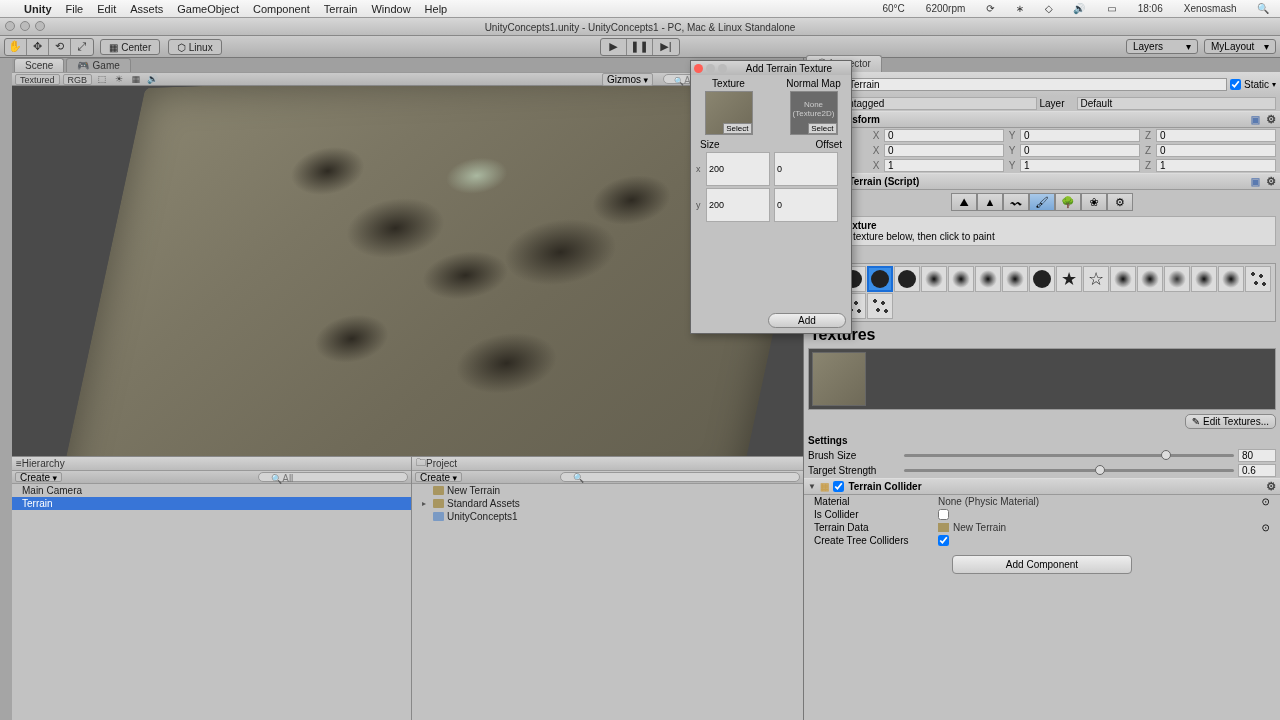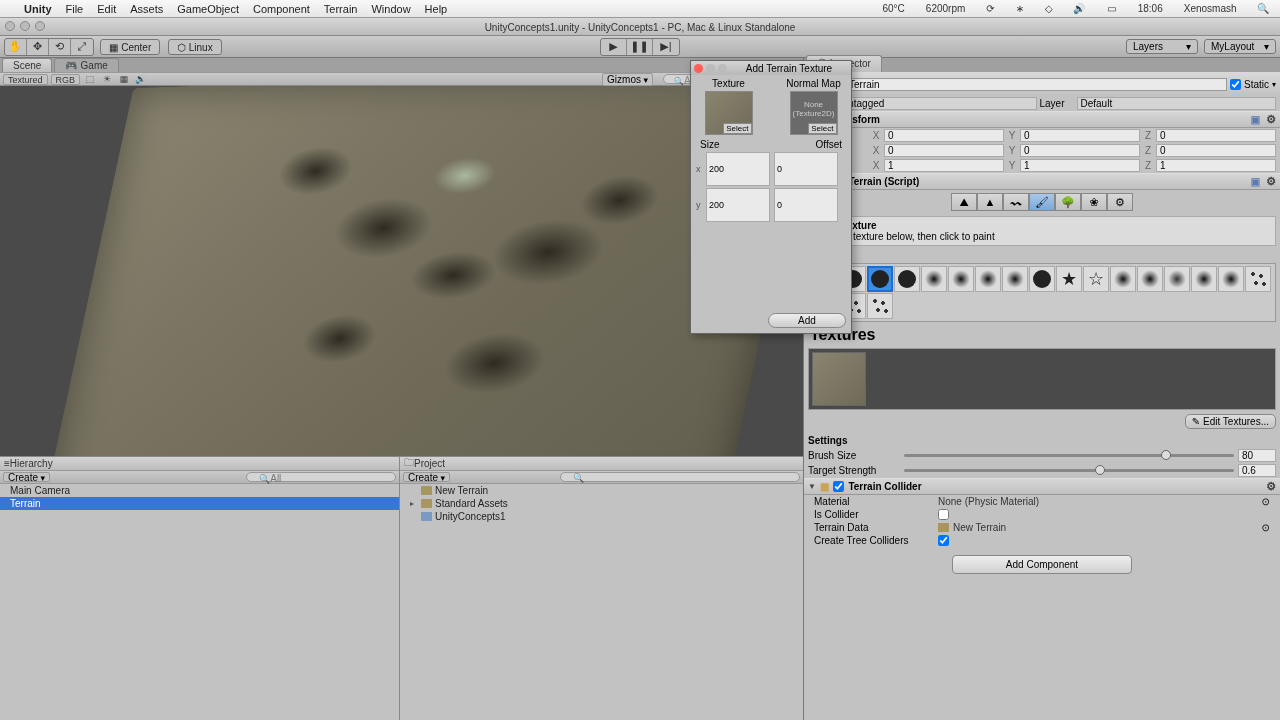--- a/index.html
+++ b/index.html
@@ -24,21 +24,21 @@
 .tool-btn { width: 22px; height: 16px; border-right: 1px solid #888; display: flex; align-items: center; justify-content: center; font-size: 11px; color: #333; }
 .tool-btn:last-child { border-right: none; }
 .pill-btn { border: 1px solid #777; border-radius: 3px; background: #c4c4c4; padding: 1px 8px; font-size: 10px; color: #222; margin-right: 8px; height: 16px; line-height: 14px; }
 .center-controls { position: absolute; left: 50%; transform: translateX(-50%); display: flex; border: 1px solid #777; border-radius: 3px; background: #c4c4c4; }
 .center-controls .tool-btn { width: 26px; }
 .toolbar-right { margin-left: auto; display: flex; gap: 6px; }
 .dropdown-btn { border: 1px solid #777; border-radius: 3px; background: #c4c4c4; padding: 1px 6px; font-size: 10px; width: 72px; display: flex; justify-content: space-between; }
 
 
 .main-area { position: absolute; top: 58px; left: 0; right: 0; bottom: 0; display: flex; }
-.left-col { width: 858px; display: flex; flex-direction: column; }
+.left-col { width: 858px; display: flex; flex-direction: column; padding-left: 12px; }
 .right-col { flex: 1; background: #c2c2c2; border-left: 1px solid #777; display: flex; flex-direction: column; }
 
 
 .panel-tabs { height: 14px; background: #a0a0a0; display: flex; align-items: flex-end; }
 .tab { background: linear-gradient(#d4d4d4, #c0c0c0); border: 1px solid #888; border-bottom: none; border-radius: 3px 3px 0 0; padding: 1px 10px; font-size: 10px; margin-left: 2px; color: #333; }
 .tab.inactive { background: #a8a8a8; }
 
 .scene-toolbar { height: 14px; background: linear-gradient(#cacaca, #b4b4b4); border-top: 1px solid #999; border-bottom: 1px solid #888; display: flex; align-items: center; padding: 0 3px; gap: 3px; }
 .scene-tb-item { font-size: 9px; color: #333; border: 1px solid #999; border-radius: 2px; background: #c4c4c4; padding: 0 4px; height: 11px; line-height: 10px; }
 .scene-tb-icon { width: 14px; height: 11px; text-align: center; line-height: 11px; font-size: 9px; color: #444; }

